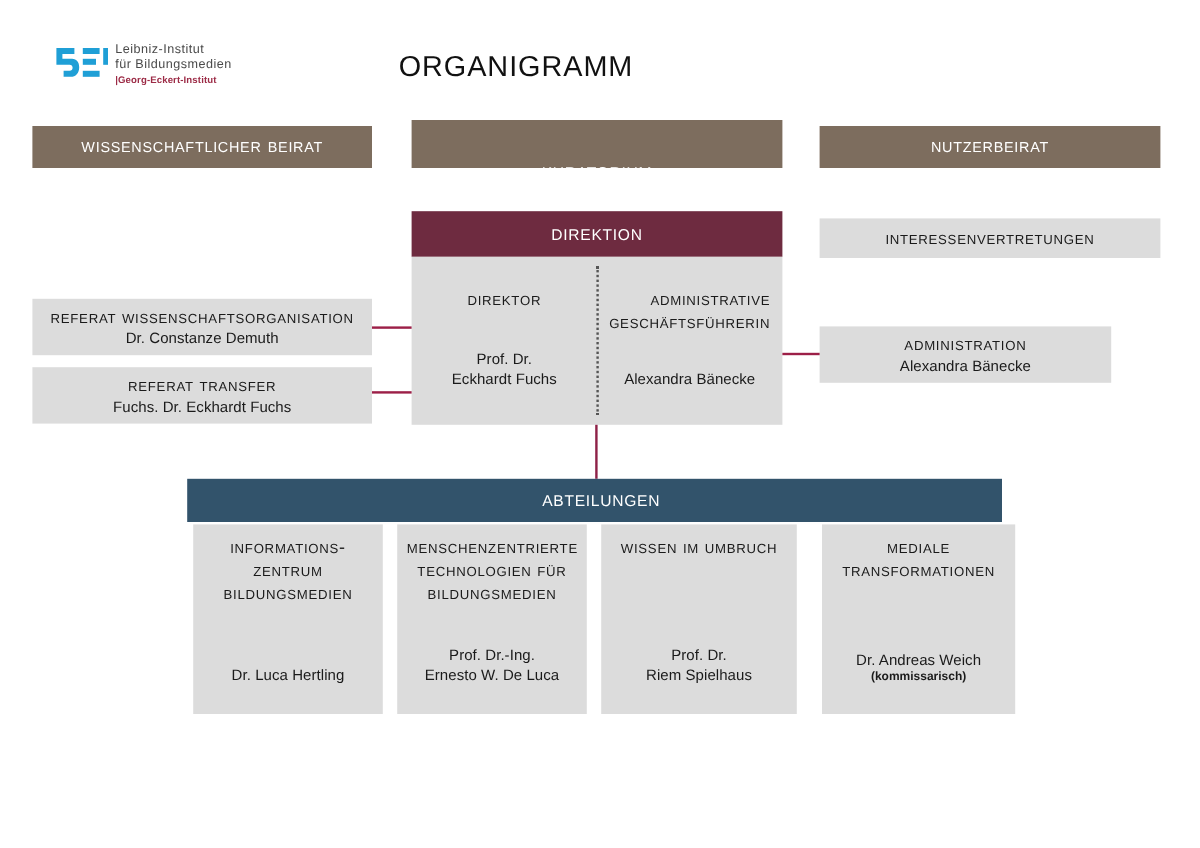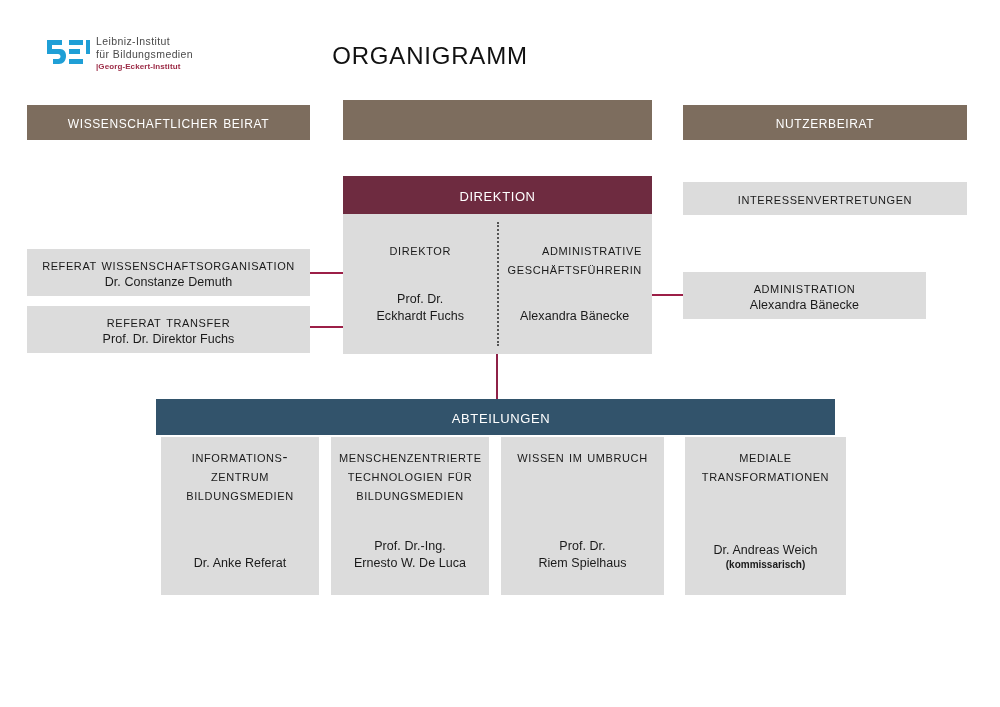--- a/index.html
+++ b/index.html
@@ -261,21 +261,21 @@
     </div>
   </div>
 
   <div class="box grey" style="left:27px; top:249px; width:283px; height:47px;">
     <div class="sc t-grey-head">Referat Wissenschaftsorganisation</div>
     <div class="person">Dr. Constanze Demuth</div>
   </div>
 
   <div class="box grey" style="left:27px; top:306px; width:283px; height:47px;">
     <div class="sc t-grey-head">Referat Transfer</div>
-    <div class="person">Prof. Dr. Direktor Fuchs</div>
+    <div class="person">Fuchs. Dr. Eckhardt Fuchs</div>
   </div>
 
   <div class="box grey" style="left:683px; top:182px; width:284px; height:33px;">
     <div class="sc t-grey-head">Interessenvertretungen</div>
   </div>
 
   <div class="box grey" style="left:683px; top:272px; width:243px; height:47px;">
     <div class="sc t-grey-head">Administration</div>
     <div class="person">Alexandra Bänecke</div>
   </div>
@@ -289,21 +289,21 @@
     <div class="sc t-abteil">Abteilungen</div>
   </div>
 
   <div class="dept" style="left:161px; top:437px; width:158px; height:158px;">
     <div class="sc t-col-head dept-head">
       <span>Informations-</span><br>
       <span>zentrum</span><br>
       <span>Bildungsmedien</span>
     </div>
     <div class="person dept-person">
-      <span>Dr. Anke Referat</span>
+      <span>Dr. Luca Hertling</span>
     </div>
   </div>
 
   <div class="dept" style="left:331px; top:437px; width:158px; height:158px;">
     <div class="sc t-col-head dept-head">
       <span>Menschenzentrierte</span><br>
       <span>Technologien für</span><br>
       <span>Bildungsmedien</span>
     </div>
     <div class="person dept-person">

